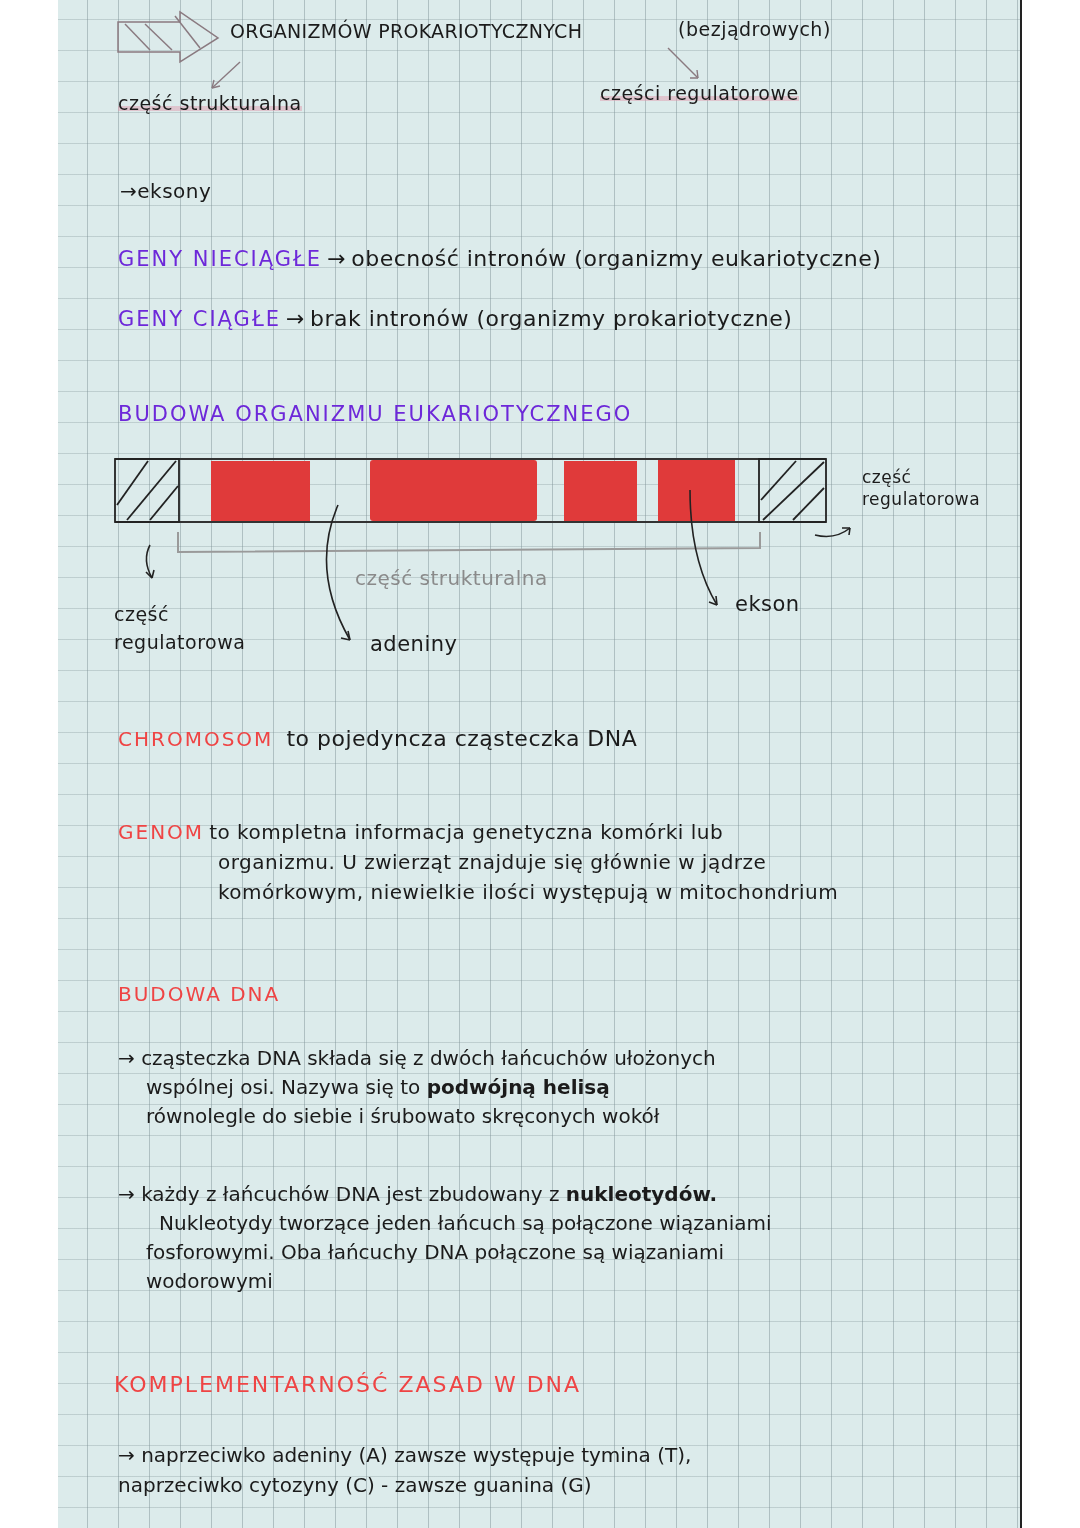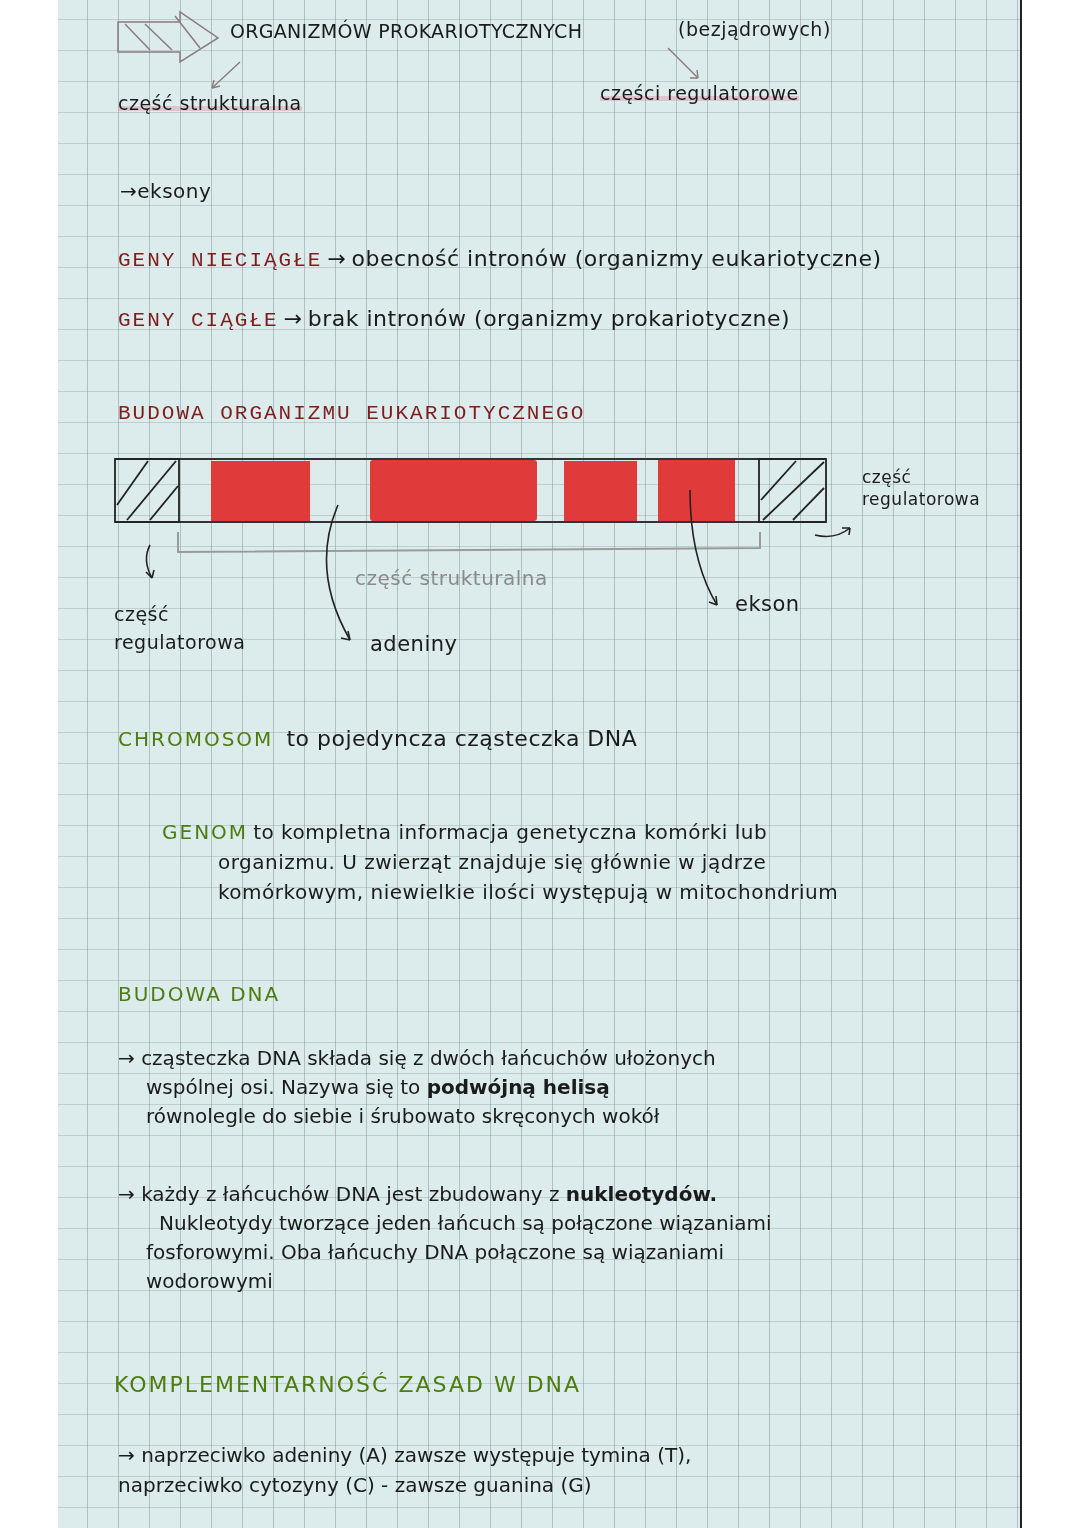--- a/index.html
+++ b/index.html
@@ -9,22 +9,22 @@
     background-color:#dcebeb;
     background-image:
       linear-gradient(to right, rgba(120,140,145,0.45) 1px, transparent 1px),
       linear-gradient(to bottom, rgba(120,140,145,0.30) 1px, transparent 1px);
     background-size:31px 31px, 31px 31px;
     background-position:29px 0, 0 19px;
     border-right:2px solid #222;
   }
   .t { position:absolute; white-space:nowrap; color:#1b1b1b; font-family:"DejaVu Sans", sans-serif; }
   .hw { font-size:22px; letter-spacing:0.5px; }
-  .hdr { color:#4d7c0f; font-size:21px; letter-spacing:2px; text-transform:uppercase; }
-  .hdr-light { color:#7f1d1d;font-family:Liberation Mono, monospace; }
+  .hdr { color:#ef4444; font-size:21px; letter-spacing:2px; text-transform:uppercase; }
+  .hdr-light { color:#6d28d9; }
   .grey { color:#8a8a8a; }
   .bold { font-weight:bold; }
   .hl-pink { background: linear-gradient(to bottom, transparent 65%, rgba(225,150,170,0.45) 65%, rgba(225,150,170,0.45) 85%, transparent 85%); }
   svg { position:absolute; left:0; top:0; overflow:visible; }
   .exon { fill:#e03a3a; }
 </style>
 </head>
 <body>
 
 <div class="paper"></div>
@@ -113,21 +113,21 @@
   <div>regulatorowa</div>
 </div>
 <div class="t hw" style="left:370px;top:632px;font-size:21px;">adeniny</div>
 
 <div class="t" style="left:118px;top:726px;">
   <span class="hdr" style="font-size:20px;">CHROMOSOM</span>
   <span class="hw" style="margin-left:8px;">to pojedyncza cząsteczka DNA</span>
 </div>
 
 <div class="t" style="left:118px;top:820px;">
-  <span class="hdr" style="font-size:20px;margin-left:44px;">GENOM</span>
+  <span class="hdr" style="font-size:20px;">GENOM</span>
   <span class="hw" style="font-size:20px;">to kompletna informacja genetyczna komórki lub</span>
 </div>
 <div class="t hw" style="left:218px;top:850px;font-size:20px;">organizmu. U zwierząt znajduje się głównie w jądrze</div>
 <div class="t hw" style="left:218px;top:880px;font-size:20px;">komórkowym, niewielkie ilości występują w mitochondrium</div>
 
 <div class="t hdr" style="left:118px;top:982px;font-size:20px;">BUDOWA DNA</div>
 <div class="t" style="left:118px;top:1044px;font-size:20px;line-height:29px;">
   <div><span>→</span> <span>cząsteczka DNA składa się z dwóch łańcuchów ułożonych</span></div>
   <div style="padding-left:28px;"><span>wspólnej osi. Nazywa się to </span><span class="bold">podwójną helisą</span></div>
   <div style="padding-left:28px;">równolegle do siebie i śrubowato skręconych wokół</div>

